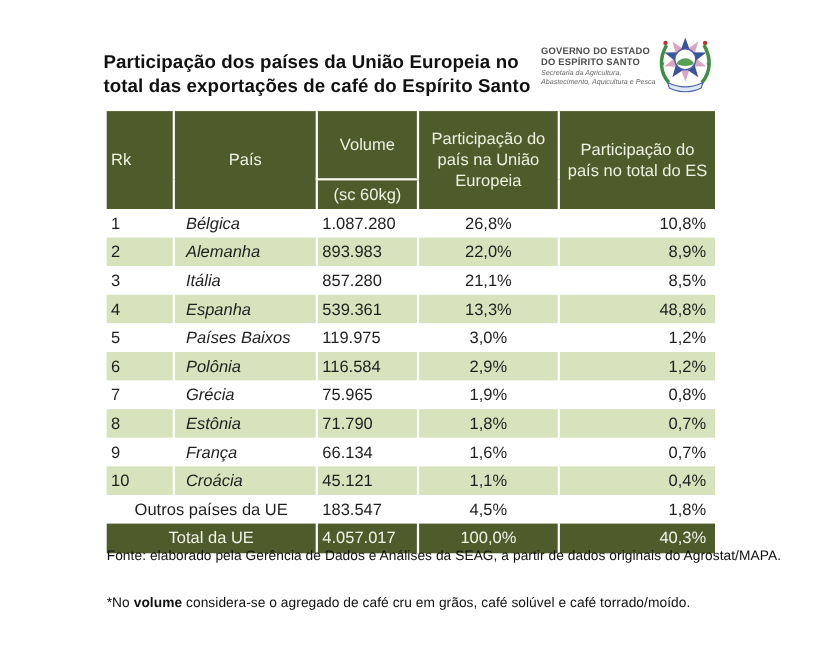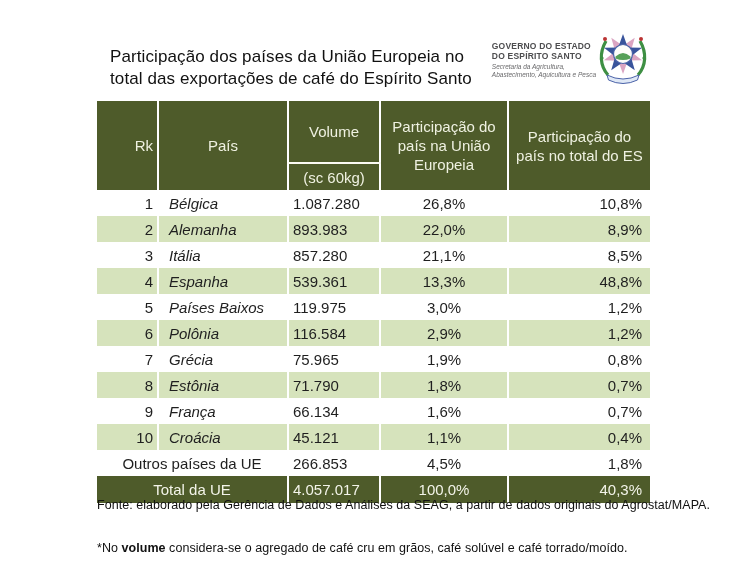--- a/index.html
+++ b/index.html
@@ -10,24 +10,24 @@
     height: 586px;
     background: #ffffff;
     font-family: "Liberation Sans", sans-serif;
     color: #1f1f1f;
     overflow: hidden;
   }
 
   
   .title {
     position: absolute;
-    left: 110px;
+    left: 94px;
     top: 46px;
     font-size: 17px;
-    font-weight: normal;
+    font-weight: bold;
     line-height: 22px;
     color: #111111;
     letter-spacing: 0.1px;
   }
 
   
   .logo-text {
     position: absolute;
     right: 145px;
     top: 42px;
@@ -76,21 +76,21 @@
   td {
     height: 26px;
     padding: 1px 4px;
     vertical-align: middle;
     background: #ffffff;
     color: #1f1f1f;
   }
   tr.band td { background: #d6e3bc; }
   .sep { border-left: 2px solid #ffffff; }
 
-  .c-rk   { text-align: right; }
+  .c-rk   { text-align: left; }
   .c-pais { text-align: left; padding-left: 10px; font-style: italic; }
   .c-vol  { }
   .c-ue   { text-align: center; }
   .c-es   { text-align: right; padding-right: 8px; }
   .c-outros { text-align: center; }
 
   tr.total td {
     background: #4e5b2a;
     color: #f3f4e9;
     height: 27px;
@@ -226,21 +226,21 @@
       </tr>
       <tr class="band">
         <td class="c-rk">10</td>
         <td class="c-pais sep">Croácia</td>
         <td class="c-vol sep">45.121</td>
         <td class="c-ue sep">1,1%</td>
         <td class="c-es sep">0,4%</td>
       </tr>
       <tr>
         <td colspan="2" class="c-outros">Outros países da UE</td>
-        <td class="c-vol sep">266.853</td>
+        <td class="c-vol sep">183.547</td>
         <td class="c-ue sep">4,5%</td>
         <td class="c-es sep">1,8%</td>
       </tr>
       <tr class="total">
         <td colspan="2" class="c-merged">Total da UE</td>
         <td class="c-vol sep">4.057.017</td>
         <td class="c-ue sep">100,0%</td>
         <td class="c-es sep">40,3%</td>
       </tr>
     </tbody>

